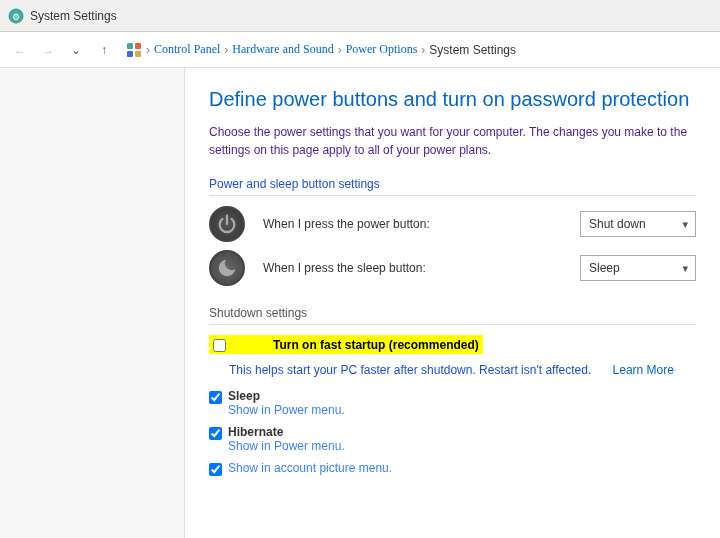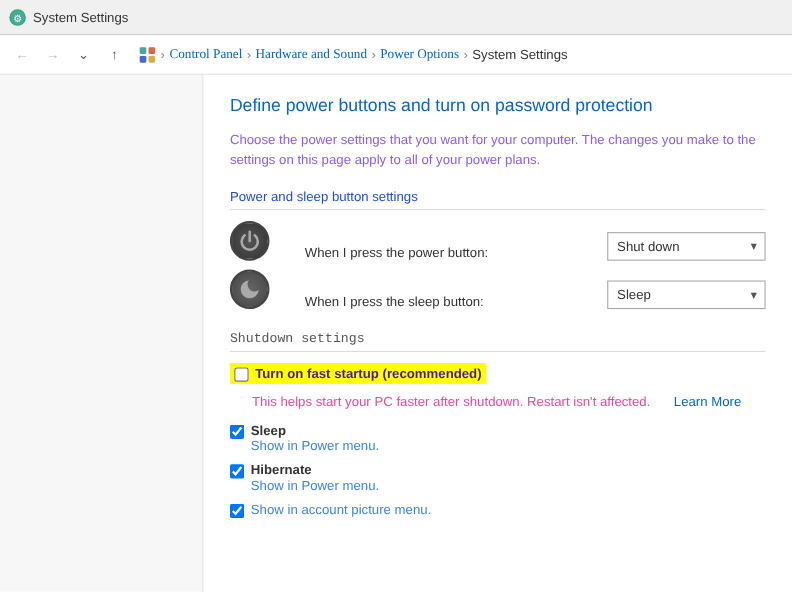--- a/index.html
+++ b/index.html
@@ -94,29 +94,29 @@
 
     
     .content {
       flex: 1;
       padding: 20px 24px;
       overflow-y: auto;
       background: #fff;
     }
 
     .page-title {
-      font-size: 16px;
+      font-size: 20px;
       font-weight: 300;
       color: #0066cc;
       margin-bottom: 10px;
     }
 
     .page-desc {
       font-size: 12px;
-      color: #8b5cf6;
+      color: #4c1d95;
       line-height: 1.5;
       margin-bottom: 18px;
       max-width: 480px;
       margin-top: 12px;
     }
 
     .section-label {
       font-size: 12px;
       color: #1d4ed8;
       margin-bottom: 10px;
@@ -124,23 +124,23 @@
       padding-bottom: 4px;
     }
 
     
     .power-settings {
       margin-bottom: 20px;
     }
 
     .setting-row {
       display: flex;
-      align-items: flex-end;
+      align-items: center;
       margin-bottom: 8px;
-      gap: 32px;
+      gap: 18px;
     }
 
     .power-icon {
       width: 36px;
       height: 36px;
       border-radius: 50%;
       display: flex;
       align-items: center;
       justify-content: center;
       flex-shrink: 0;
@@ -164,21 +164,21 @@
 
     select {
       appearance: none;
       -webkit-appearance: none;
       background: #fff;
       border: 1px solid #aaa;
       padding: 4px 28px 4px 8px;
       font-size: 12px;
       color: #333;
       cursor: pointer;
-      width: 144px;
+      width: 116px;
       height: 26px;
       background-image: none;
       position: relative;
     }
 
     .select-wrap {
       position: relative;
       display: inline-block;
     }
 
@@ -197,21 +197,20 @@
     .shutdown-section {
       margin-top: 4px;
     }
 
     .shutdown-label {
       font-size: 12px;
       color: #555;
       border-bottom: 1px solid #ddd;
       padding-bottom: 4px;
       margin-bottom: 10px;
-      font-family: Liberation Mono, monospace;
     }
 
     .checkbox-row {
       display: flex;
       align-items: flex-start;
       margin-bottom: 8px;
       gap: 6px;
     }
 
     .checkbox-row input[type="checkbox"] {
@@ -345,25 +344,25 @@
         </div>
       </div>
     </div>
 
     <div class="shutdown-section">
       <div class="shutdown-label">Shutdown settings</div>
 
       <div class="checkbox-row">
         <span class="highlight-row">
           <input type="checkbox" id="fast-startup" style="">
-          <label for="fast-startup" style="font-weight:600;font-size:12px;color:#4c1d95;cursor:pointer;">Turn on fast startup (recommended)</label>
+          <label for="fast-startup" style="font-weight:600;font-size:12px;color:#000000;cursor:pointer;margin-left:41px;">Turn on fast startup (recommended)</label>
         </span>
       </div>
       <div style="margin-left: 20px; margin-bottom: 12px;">
-        <span style="font-size:12px;color:#ec4899;">This helps start your PC faster after shutdown. Restart isn't affected. </span>
+        <span style="font-size:12px;color:#1d4ed8;">This helps start your PC faster after shutdown. Restart isn't affected. </span>
         <a href="#" class="learn-more">Learn More</a>
       </div>
 
       <div class="checkbox-row">
         <input type="checkbox" id="chk-sleep" checked="" style="">
         <div class="checkbox-label-wrap">
           <label for="chk-sleep" class="checkbox-main-label">Sleep</label>
           <span class="checkbox-sub-label">Show in Power menu.</span>
         </div>
       </div>

